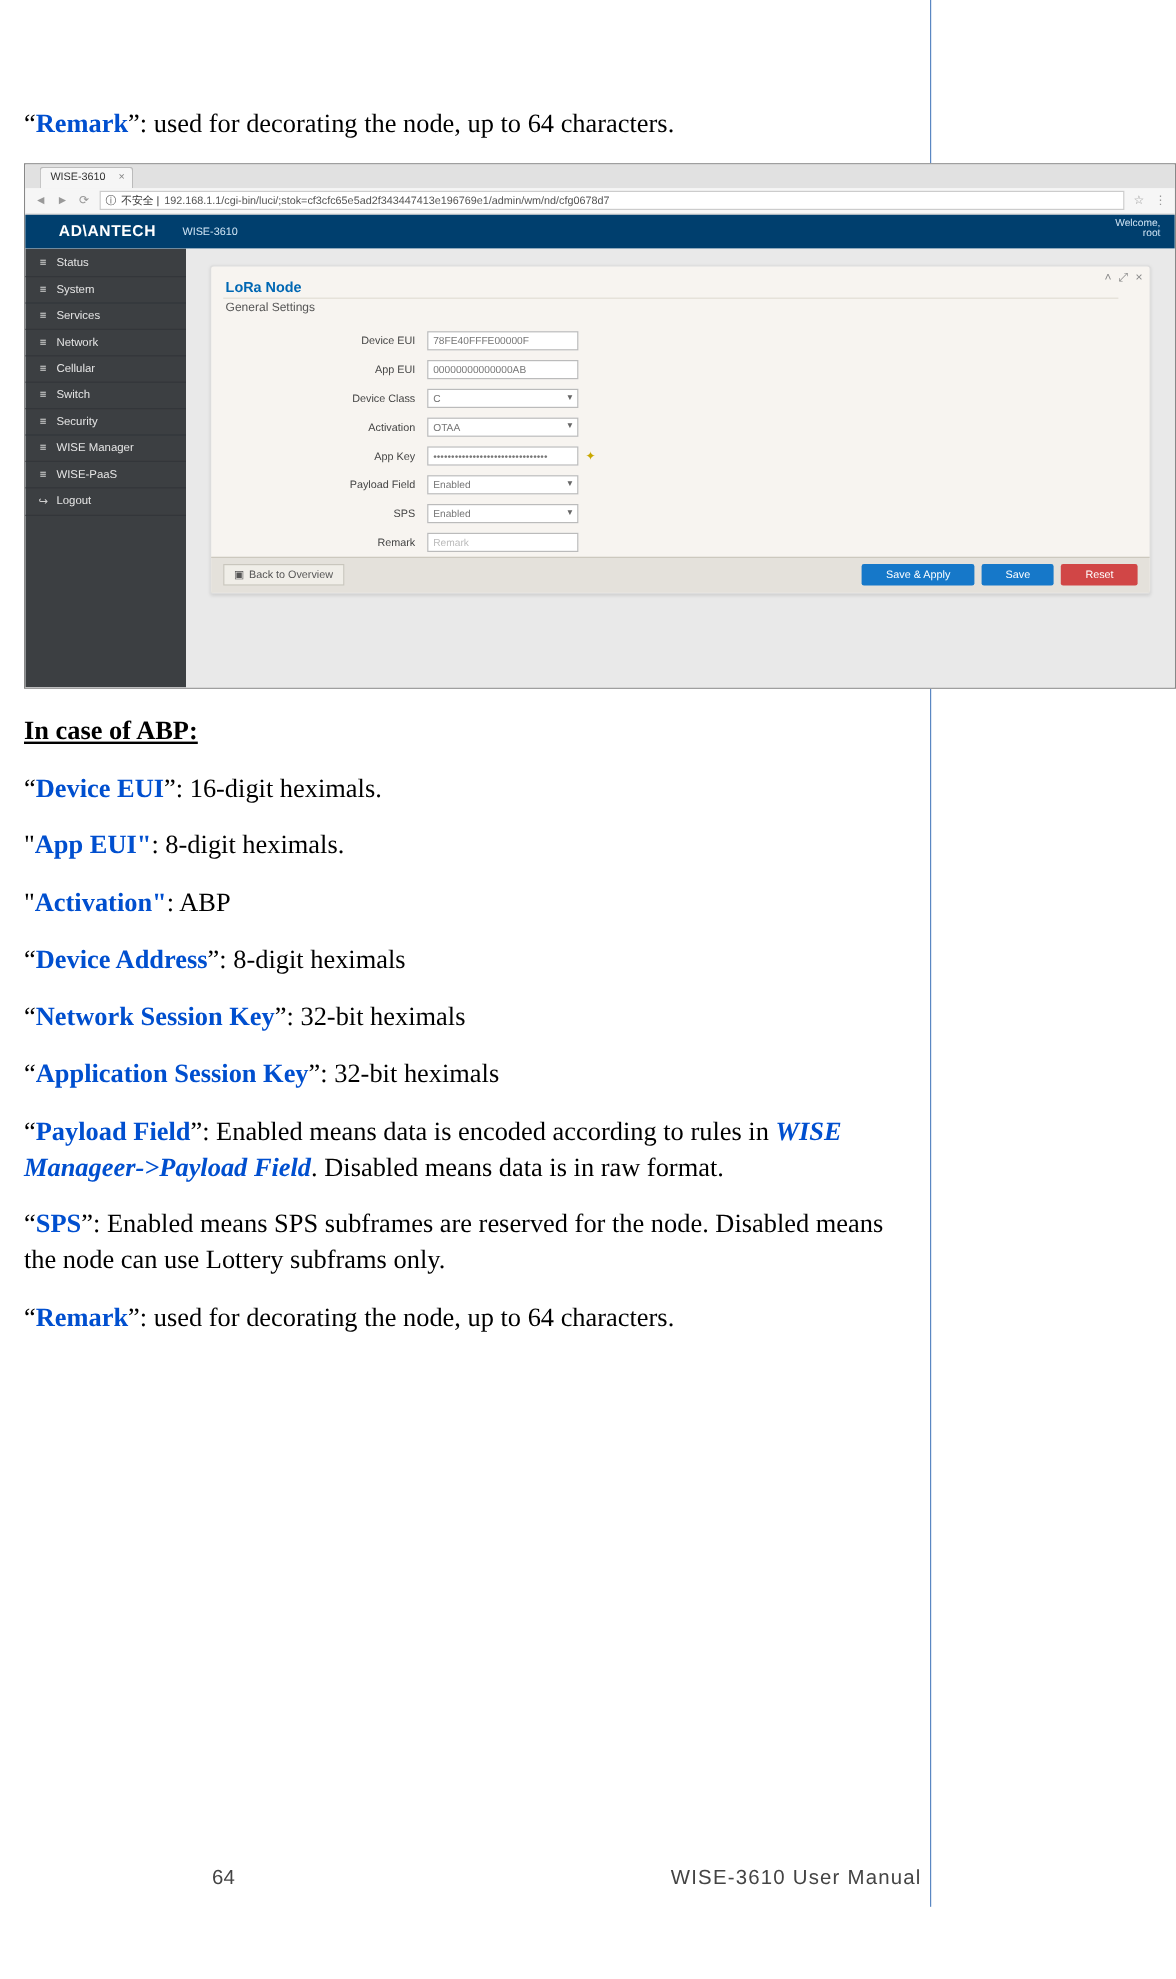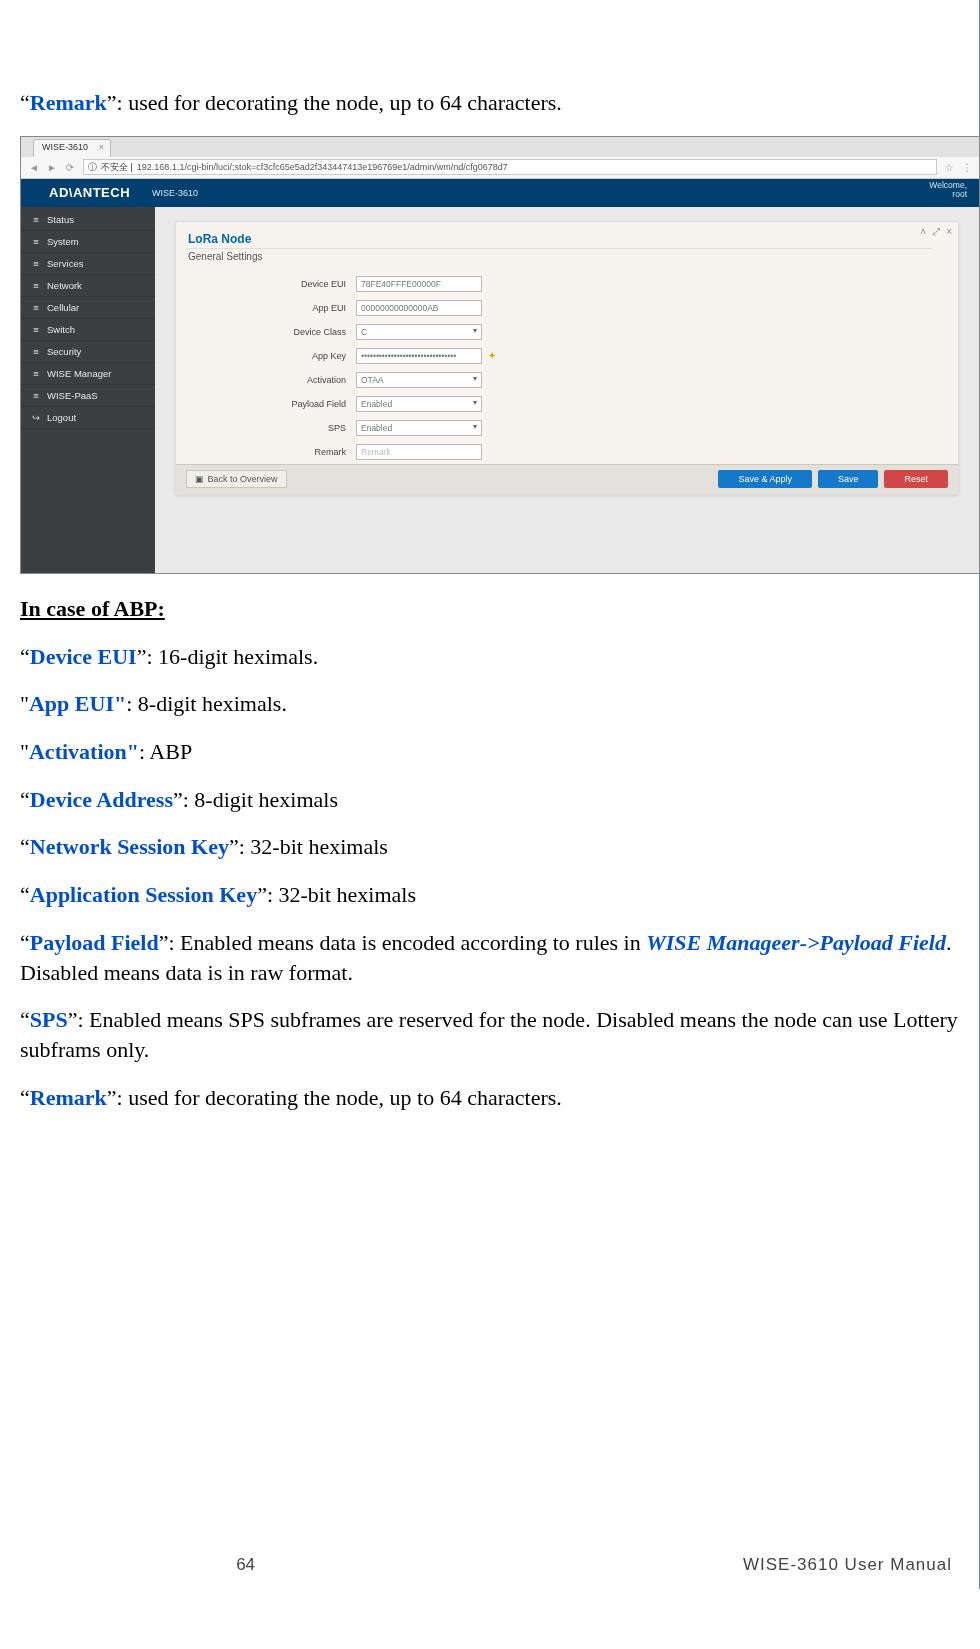--- a/index.html
+++ b/index.html
@@ -1,18 +1,18 @@
 <!DOCTYPE html>
 <html><head>
 <meta charset="utf-8">
 <style>
   * { box-sizing: border-box; margin: 0; padding: 0; }
   html, body { background: #fff; font-family: "Times New Roman", Times, serif; color: #000; }
   .page {
-    width: 980px;
+    width: 776px;
     height: 1649px;
     position: relative;
     padding: 88px 20px 0 20px;
   }
   .body-text { font-size: 22px; line-height: 1.35; margin-bottom: 18px; }
   .blue-term { color: #004fcf; font-weight: bold; }
   .blue-term-italic { color: #004fcf; font-weight: bold; font-style: italic; }
   .underline-heading { font-size: 22px; font-weight: bold; text-decoration: underline; margin: 18px 0 20px 0; }
 
   
@@ -307,31 +307,31 @@
                   <span>00000000000000AB</span>
                 </div>
             </div>
             <div class="form-row">
               <div class="form-label">Device Class</div>
               <div class="form-input form-select">
                   <span>C</span>
                 </div>
             </div>
             <div class="form-row">
+              <div class="form-label">Activation</div>
+              <div class="form-input form-select">
+                  <span>OTAA</span>
+                </div>
+            </div>
+            <div class="form-row">
               <div class="form-label">App Key</div>
               <div class="form-input">
                   <span>••••••••••••••••••••••••••••••••</span>
                 </div>
               <span class="key-eye">✦</span>
-            </div>
-            <div class="form-row">
-              <div class="form-label">Activation</div>
-              <div class="form-input form-select">
-                  <span>OTAA</span>
-                </div>
             </div>
             <div class="form-row">
               <div class="form-label">Payload Field</div>
               <div class="form-input form-select">
                   <span>Enabled</span>
                 </div>
             </div>
             <div class="form-row">
               <div class="form-label">SPS</div>
               <div class="form-input form-select">

